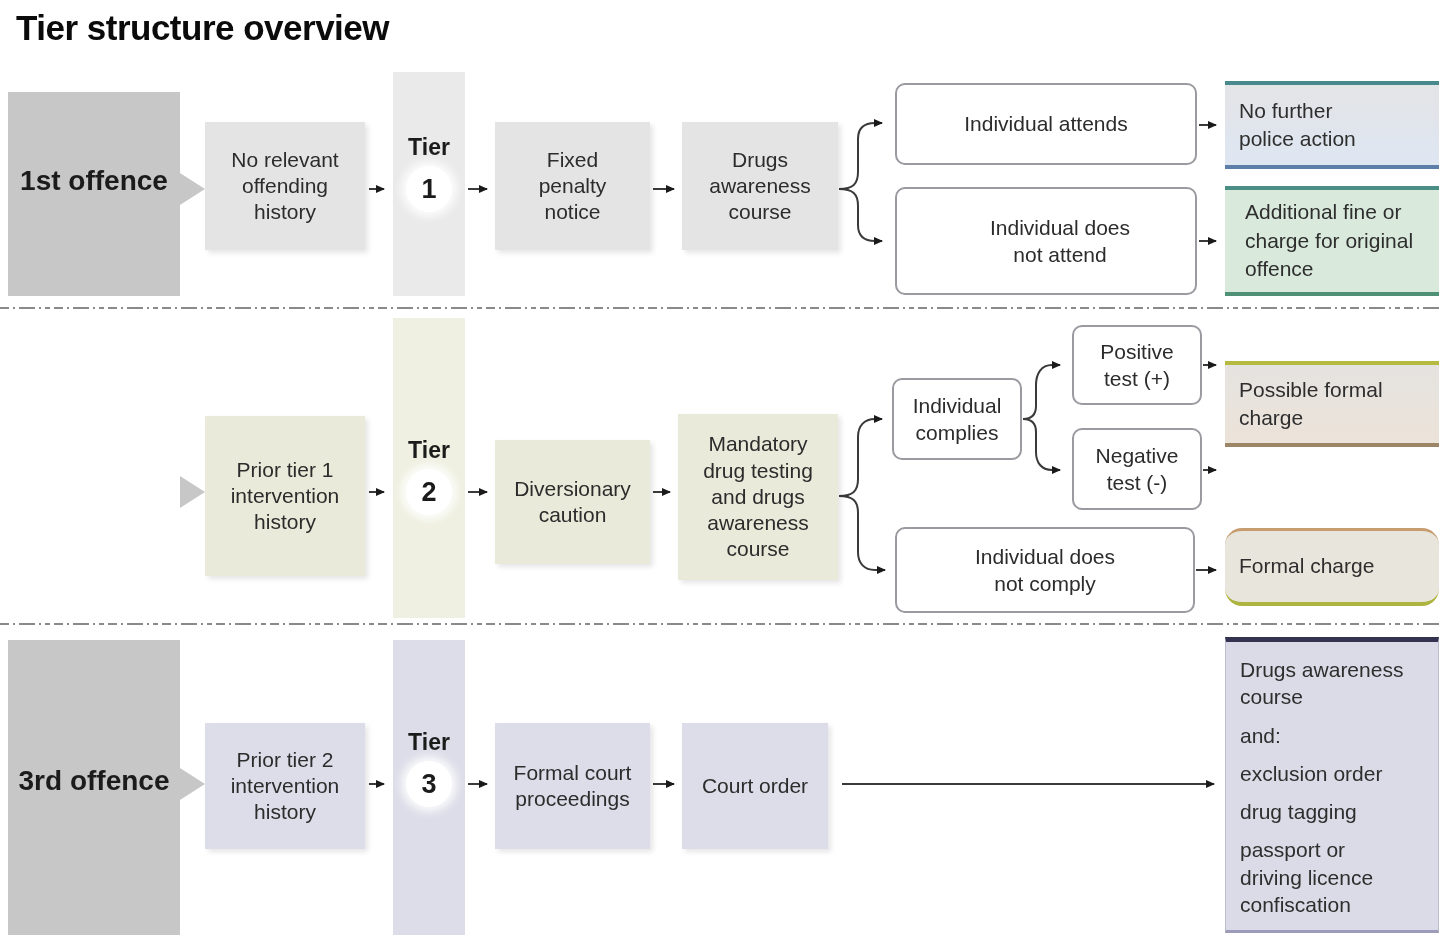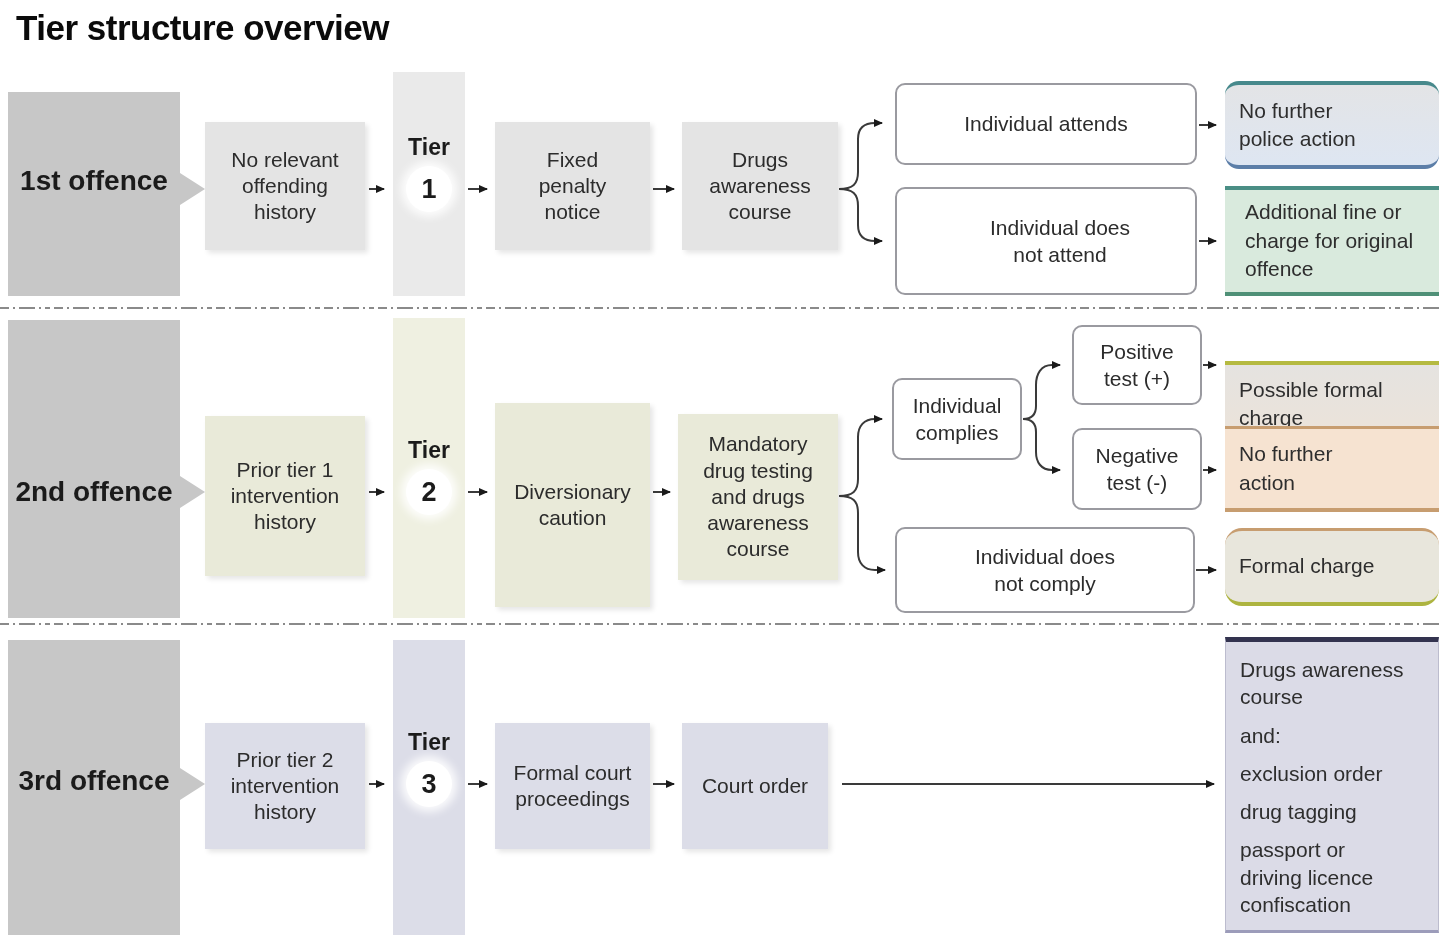--- a/index.html
+++ b/index.html
@@ -45,21 +45,21 @@
     background:#ffffff;border:2px solid #9a9aa0;border-radius:10px;
     display:flex;align-items:center;justify-content:center;text-align:center;
     font-size:21px;line-height:1.3;color:#2c2c2c;
   }
   .round-box span{display:block;}
   .outcome{
     display:flex;flex-direction:column;justify-content:center;
     font-size:21px;line-height:1.35;color:#2e2e2e;padding:6px 10px 6px 14px;
   }
   .outcome-1{background:linear-gradient(180deg,#e3e4e6 0%,#dee6f2 100%);
-    border-top:4px solid #47898c;border-bottom:4px solid #5c7ea8;border-radius:14px;}
+    border-top:4px solid #47898c;border-bottom:4px solid #5c7ea8;}
   .outcome-2{background:#d9eadd;border-top:4px solid #4a8e85;border-bottom:4px solid #4f9077;}
   .outcome-3{background:linear-gradient(180deg,#e5e3e0 0%,#ece3d9 100%);
     border-top:4px solid #b5ba41;border-bottom:4px solid #9d8567;}
   .outcome-4{background:#f6e3d1;border-top:3px solid #c79d70;border-bottom:4px solid #c79d70;}
   .outcome-5{background:#e8e6dc;border-top:3px solid #c79d70;border-bottom:4px solid #adb440;}
   .outcome-6{
     background:#dbdbe7;border-top:5px solid #33334f;border-bottom:3px solid #9c9cba;
     border-left:1px solid #bcbcce;border-right:1px solid #bcbcce;
     display:block;font-size:21px;line-height:1.3;color:#2e2e2e;padding:14px 10px 8px 14px;
   }
@@ -147,34 +147,31 @@
   </div>
 
   <div class="abs outcome outcome-1" style="left:1225px;top:81px;width:214px;height:88px;">
     <span style="max-width:140px;">No further police action</span>
   </div>
 
   <div class="abs outcome outcome-2" style="left:1225px;top:186px;width:214px;height:110px;padding-left:20px;">
     <span style="max-width:170px;">Additional fine or charge for original offence</span>
   </div>
 
-  <div class="abs offence-box" style="left:8px;top:320px;width:172px;height:298px;">
-    <div class="offence-label" style="top:156px;">2nd offence</div>
-  </div>
 
   <div class="abs stage-box tint-olive" style="left:205px;top:416px;width:160px;height:160px;">
     <span style="max-width:122px;">Prior tier 1 intervention history</span>
   </div>
 
   <div class="abs tier-strip strip-olive" style="left:393px;top:318px;width:72px;height:300px;">
     <div class="tier-word" style="top:119px;">Tier</div>
     <div class="tier-circle" style="top:151px;">2</div>
   </div>
 
-  <div class="abs stage-box tint-olive" style="left:495px;top:403px;width:155px;height:204px;">
+  <div class="abs stage-box tint-olive" style="left:495px;top:440px;width:155px;height:124px;">
     <span style="max-width:128px;">Diversionary caution</span>
   </div>
 
   <div class="abs stage-box tint-olive" style="left:678px;top:414px;width:160px;height:166px;">
     <span style="max-width:124px;">Mandatory drug testing and drugs awareness course</span>
   </div>
 
   <div class="abs round-box" style="left:892px;top:378px;width:130px;height:82px;">
     <span style="max-width:100px;">Individual complies</span>
   </div>
@@ -188,23 +185,20 @@
   </div>
 
   <div class="abs round-box" style="left:895px;top:527px;width:300px;height:86px;">
     <span style="max-width:170px;">Individual does not comply</span>
   </div>
 
   <div class="abs outcome outcome-3" style="left:1225px;top:322px;width:214px;height:86px;margin-top:39px;">
     <span style="max-width:150px;">Possible formal charge</span>
   </div>
 
-  <div class="abs outcome outcome-4" style="left:1225px;top:426px;width:214px;height:86px;">
-    <span style="max-width:115px;">No further action</span>
-  </div>
 
   <div class="abs outcome outcome-5" style="left:1225px;top:528px;width:214px;height:78px;border-radius:17px;">
     <span>Formal charge</span>
   </div>
 
   <div class="abs offence-box" style="left:8px;top:640px;width:172px;height:295px;">
     <div class="offence-label" style="top:125px;">3rd offence</div>
   </div>
 
   <div class="abs stage-box tint-lav" style="left:205px;top:723px;width:160px;height:126px;">

